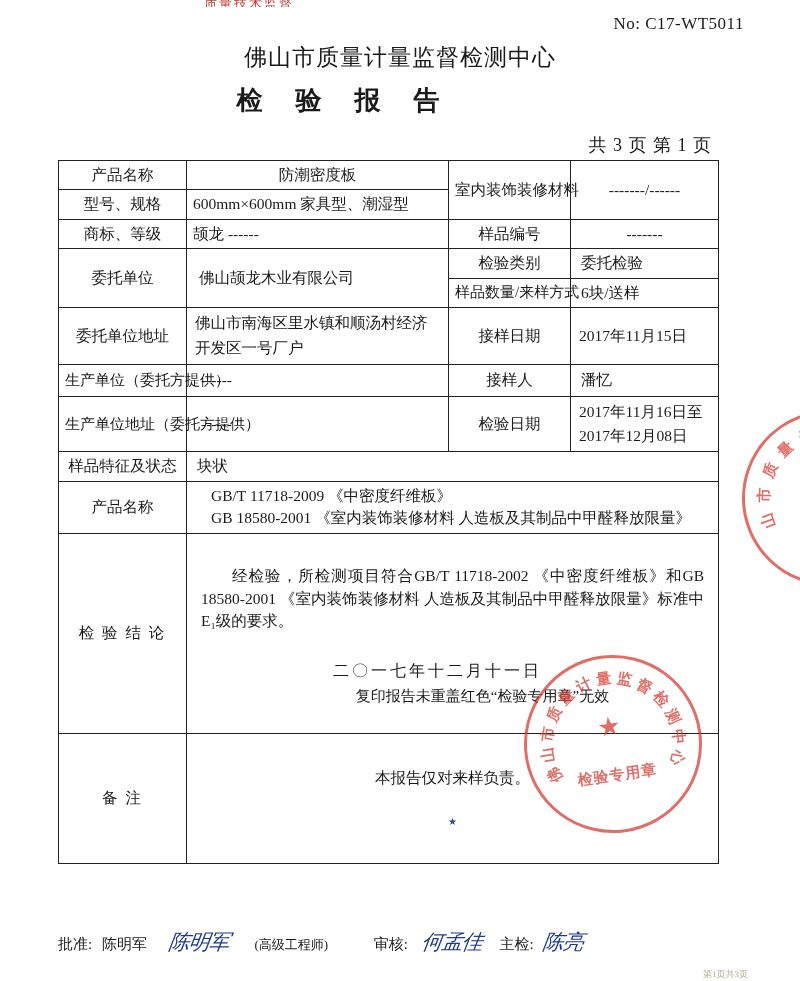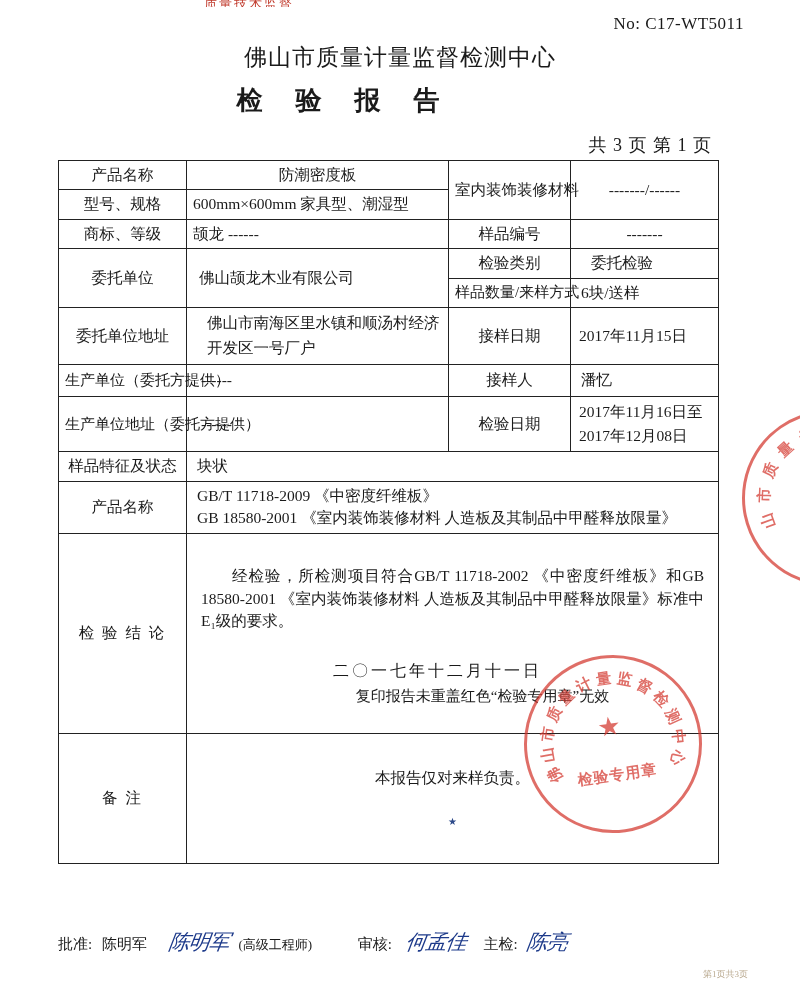--- a/index.html
+++ b/index.html
@@ -296,29 +296,29 @@
       <tr>
         <td class="c-label">商标、等级</td>
         <td class="spec-line">颉龙    ------</td>
         <td class="c-label">样品编号</td>
         <td class="c-center dashes">-------</td>
       </tr>
       <tr>
         <td class="c-label" rowspan="2">委托单位</td>
         <td class="c-left" rowspan="2" style="padding-left:12px">佛山颉龙木业有限公司</td>
         <td class="c-label">检验类别</td>
-        <td class="c-left" style="padding-left:20px">委托检验</td>
+        <td class="c-left" style="padding-left:10px">委托检验</td>
       </tr>
       <tr>
         <td class="c-label multi-line" style="font-size:15px">样品数量/来样方式</td>
         <td class="c-left" style="padding-left:10px">6块/送样</td>
       </tr>
       <tr>
         <td class="c-label">委托单位地址</td>
-        <td class="c-left" style="padding-left:20px;line-height:1.6">佛山市南海区里水镇和顺汤村经济开发区一号厂户</td>
+        <td class="c-left" style="padding-left:8px;line-height:1.6">佛山市南海区里水镇和顺汤村经济开发区一号厂户</td>
         <td class="c-label">接样日期</td>
         <td class="c-left" style="padding-left:8px">2017年11月15日</td>
       </tr>
       <tr>
         <td class="c-label multi-line" style="font-size:15px;line-height:1.7">生产单位（委托方提供）</td>
         <td class="c-left dashes" style="padding-left:14px">------</td>
         <td class="c-label">接样人</td>
         <td class="c-left" style="padding-left:10px">潘忆</td>
       </tr>
       <tr>
@@ -326,21 +326,21 @@
         <td class="c-left dashes" style="padding-left:14px">------</td>
         <td class="c-label">检验日期</td>
         <td class="c-left" style="padding-left:8px;line-height:1.55">2017年11月16日至2017年12月08日</td>
       </tr>
       <tr>
         <td class="c-label">样品特征及状态</td>
         <td class="c-left" colspan="3" style="padding-left:10px">块状</td>
       </tr>
       <tr>
         <td class="c-label">产品名称</td>
-        <td class="c-left basis-cell" colspan="3" style="padding-left:10px">
+        <td class="c-left basis-cell" colspan="3" style="padding-left:24px">
           <div>GB/T 11718-2009 《中密度纤维板》</div>
           <div>GB 18580-2001 《室内装饰装修材料    人造板及其制品中甲醛释放限量》</div>
         </td>
       </tr>
       <tr style="height:200px">
         <td class="vert-label">检 验 结 论</td>
         <td class="concl-body" colspan="3">
           <span class="indent">经检验，所检测项目符合GB/T 11718-2002 《中密度纤维板》和GB 18580-2001 《室内装饰装修材料    人造板及其制品中甲醛释放限量》标准中E₁级的要求。</span>
           <div class="concl-date">二〇一七年十二月十一日</div>
           <div class="concl-note">复印报告未重盖红色“检验专用章”无效</div>
@@ -353,21 +353,21 @@
           <div class="remark-mark">★</div>
         </td>
       </tr>
     </tbody>
   </table>
 
   <div class="footer">
     <span class="seg">批准:</span>
     <span class="seg" style="margin-left:6px">陈明军</span>
     <span class="seg sig-hand" style="margin-left:18px">陈明军</span>
-    <span class="seg small-note" style="margin-left:6px">(高级工程师)</span>
+    <span class="seg small-note" style="margin-left:22px">(高级工程师)</span>
     <span class="seg" style="margin-left:42px">审核:</span>
     <span class="seg sig-hand" style="margin-left:10px">何孟佳</span>
     <span class="seg" style="margin-left:14px">主检:</span>
     <span class="seg sig-hand" style="margin-left:6px">陈亮</span>
   </div>
 
   <div class="footer-faint">第1页共3页</div>
 
   <div class="stamp stamp-main">
     <div class="ring-text" id="mainRing">

